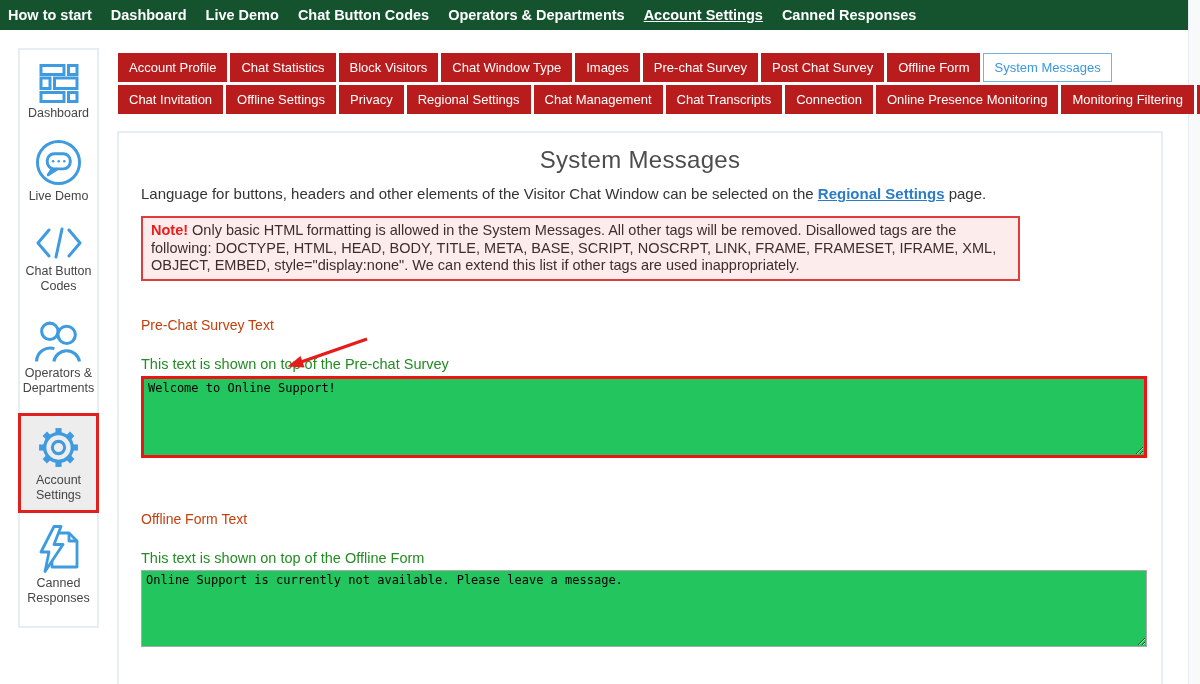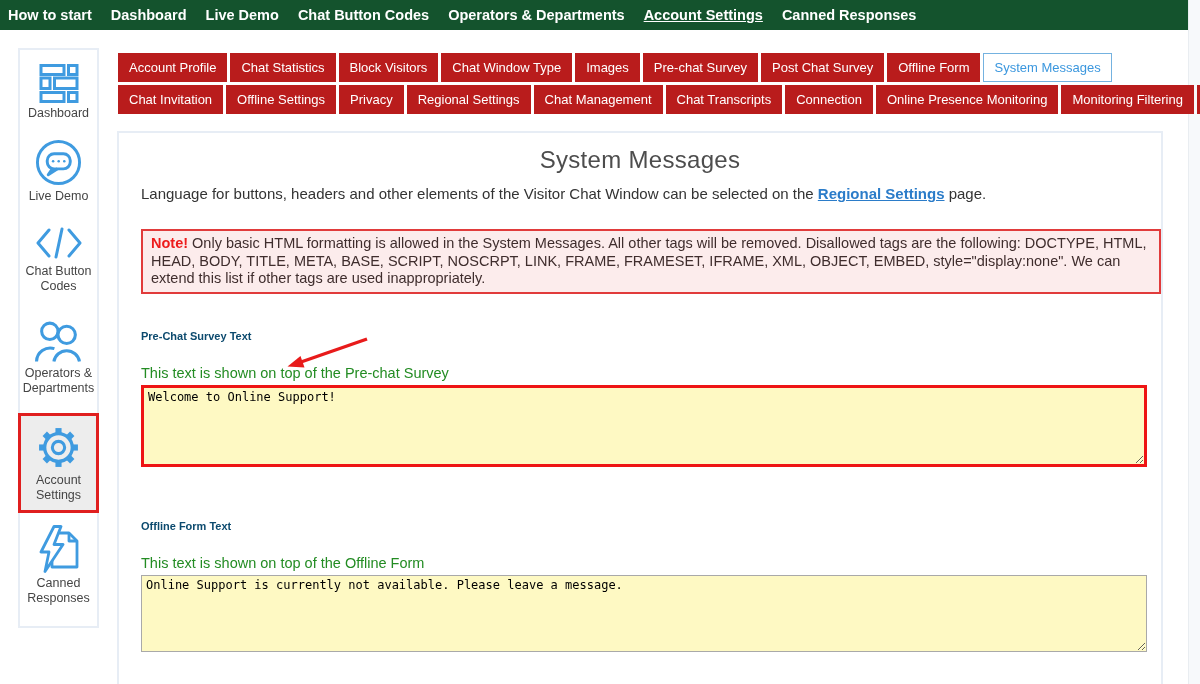--- a/index.html
+++ b/index.html
@@ -72,31 +72,31 @@
   .page-title {
     margin:13px 22px 0 0; text-align:center; font-size:24px; font-weight:300;
     color:#4d4d4d; letter-spacing:0.3px;
   }
   .intro { font-size:15px; color:#333; margin:0; }
   .intro-1 { margin-top:35px; }
   .intro-2 { margin-top:11px; }
   .reg-link { color:#2b7cc9; font-weight:bold; text-decoration:underline; cursor:pointer; }
 
   .note-box {
-    margin-top:27px; width:1020px; background:#fcecec; border:2px solid #e13b3b;
+    margin-top:14px; width:879px; background:#fcecec; border:2px solid #e13b3b;
     padding:4px 8px; font-size:14.5px; line-height:17.5px; color:#3f2d2d;
   }
   .note-label { color:#ed1c1c; font-weight:bold; }
 
-  .field-label { margin-top:36px; font-size:11px; font-weight:bold; color:#0c4a6e; }
+  .field-label { margin-top:36px; font-size:14px; font-weight:normal; color:#c2410c; }
   .field-label.second { margin-top:53px; }
   .field-helper { margin-top:23px; font-size:14.5px; color:#238c23; }
   .msg-textarea {
     display:block; margin-top:4px; width:1006px; height:77px;
-    border:1px solid #a9a9a9; background:#fef9c3; resize:both;
+    border:1px solid #a9a9a9; background:#22c55e; resize:both;
     font-family:"DejaVu Sans Mono", monospace; font-size:12px; color:#000;
     padding:2px 4px; outline:none;
   }
   .msg-textarea.highlight { border:3px solid #ee1414; height:82px; }
 
   
   .overlay {
     position:absolute; left:0; top:0; width:1200px; height:684px;
     pointer-events:none; z-index:50;
   }

